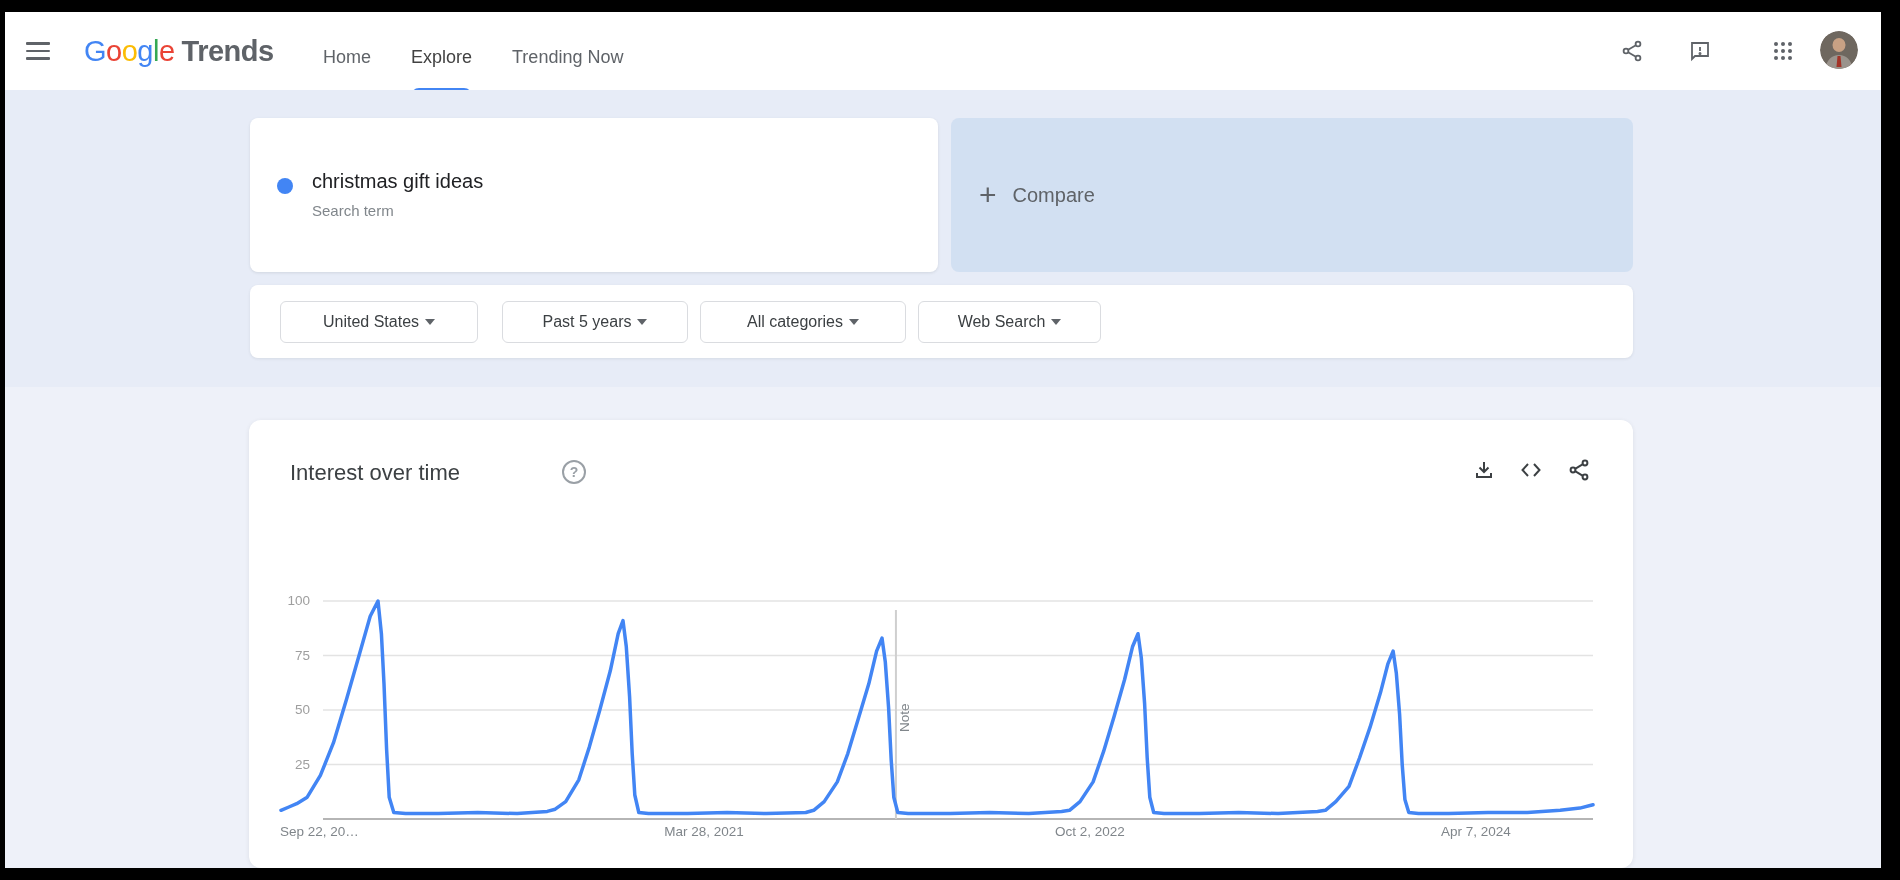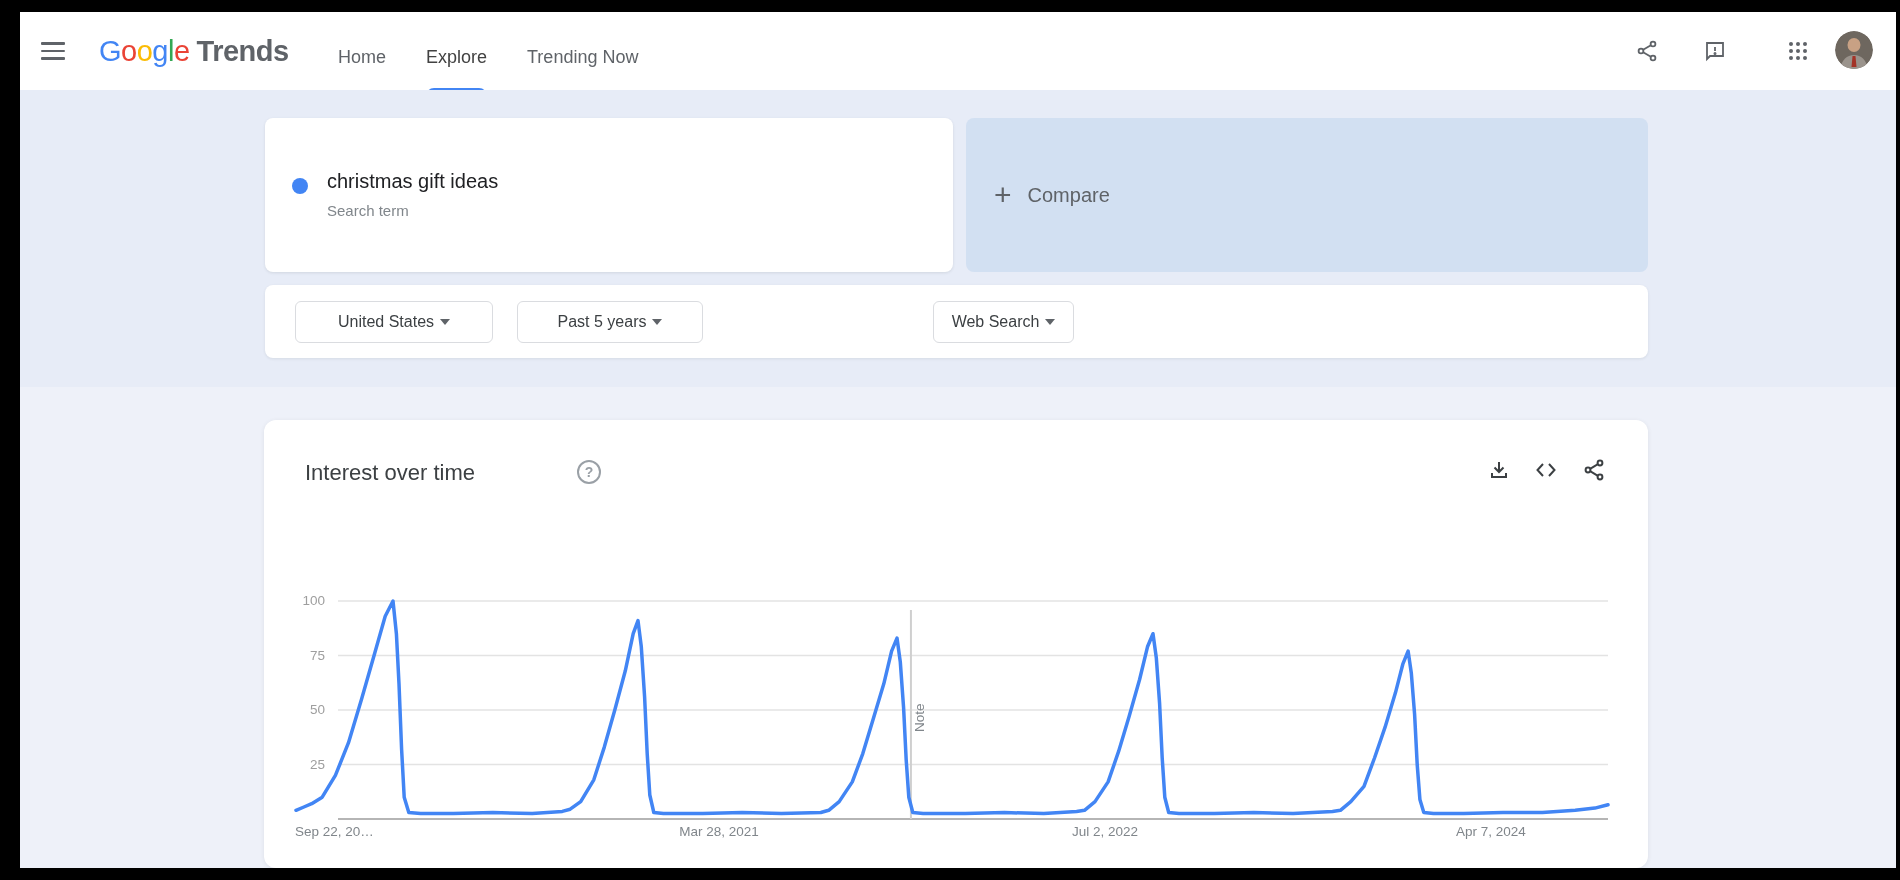--- a/index.html
+++ b/index.html
@@ -1,18 +1,18 @@
 <!DOCTYPE html>
 <html><head>
 <meta charset="utf-8">
 <style>
   * { margin:0; padding:0; box-sizing:border-box; }
   body { font-family:"Liberation Sans", sans-serif; background:#000; }
   .frame { position:relative; width:1900px; height:880px; background:#000; }
-  .page { position:absolute; left:20px; top:12px; width:1876px; height:856px;
+  .page { position:absolute; left:5px; top:12px; width:1876px; height:856px;
           background:#f0abfc; overflow:hidden; }
 
   
   .header { position:absolute; left:0; top:0; width:100%; height:78px; background:#fff; }
   .hamburger { position:absolute; left:21px; top:27px; width:24px; height:24px; cursor:pointer;
                display:flex; flex-direction:column; justify-content:center; gap:5px; }
   .hamburger span { display:block; height:2.5px; width:24px; background:#5f6368; border-radius:1px; }
   .logo { position:absolute; left:79px; top:0; height:78px; display:flex; align-items:center;
           font-size:29px; letter-spacing:-0.5px; }
   .logo .brand { font-weight:500; }
@@ -145,21 +145,25 @@
       </div>
       <div class="filter-bar">
         <div class="pill" style="left:30px; width:198px">
           <span>United States</span>
           <span class="caret"></span>
         </div>
         <div class="pill" style="left:252px; width:186px">
           <span>Past 5 years</span>
           <span class="caret"></span>
         </div>
-        <div class="pill" style="left:668px; width:141px">
+        <div class="pill" style="left:450px; width:206px">
+          <span>All categories</span>
+          <span class="caret"></span>
+        </div>
+        <div class="pill" style="left:668px; width:183px">
           <span>Web Search</span>
           <span class="caret"></span>
         </div>
       </div>
     </div>
 
     <div class="chart-section">
       <div class="chart-card">
         <div class="chart-title">Interest over time</div>
         <div class="help-icon">?</div>
@@ -198,21 +202,21 @@
           </svg>
         <div id="ylabels">
             <div class="ylabel" style="top: 336.5px;">25</div>
             <div class="ylabel" style="top: 282px;">50</div>
             <div class="ylabel" style="top: 227.5px;">75</div>
             <div class="ylabel" style="top: 173px;">100</div>
           </div>
         <div id="xlabels">
             <div class="xlabel" style="left: 31px;">Sep 22, 20…</div>
             <div class="xlabel" style="left: 454.989px; transform: translateX(-50%);">Mar 28, 2021</div>
-            <div class="xlabel" style="left: 840.979px; transform: translateX(-50%);">Jul 2, 2022</div>
+            <div class="xlabel" style="left: 840.979px; transform: translateX(-50%);">Oct 2, 2022</div>
             <div class="xlabel" style="left: 1226.97px; transform: translateX(-50%);">Apr 7, 2024</div>
           </div>
         <div class="note-label">Note</div>
       </div>
     </div>
 
   </div>
 </div>
 
 </body></html>

